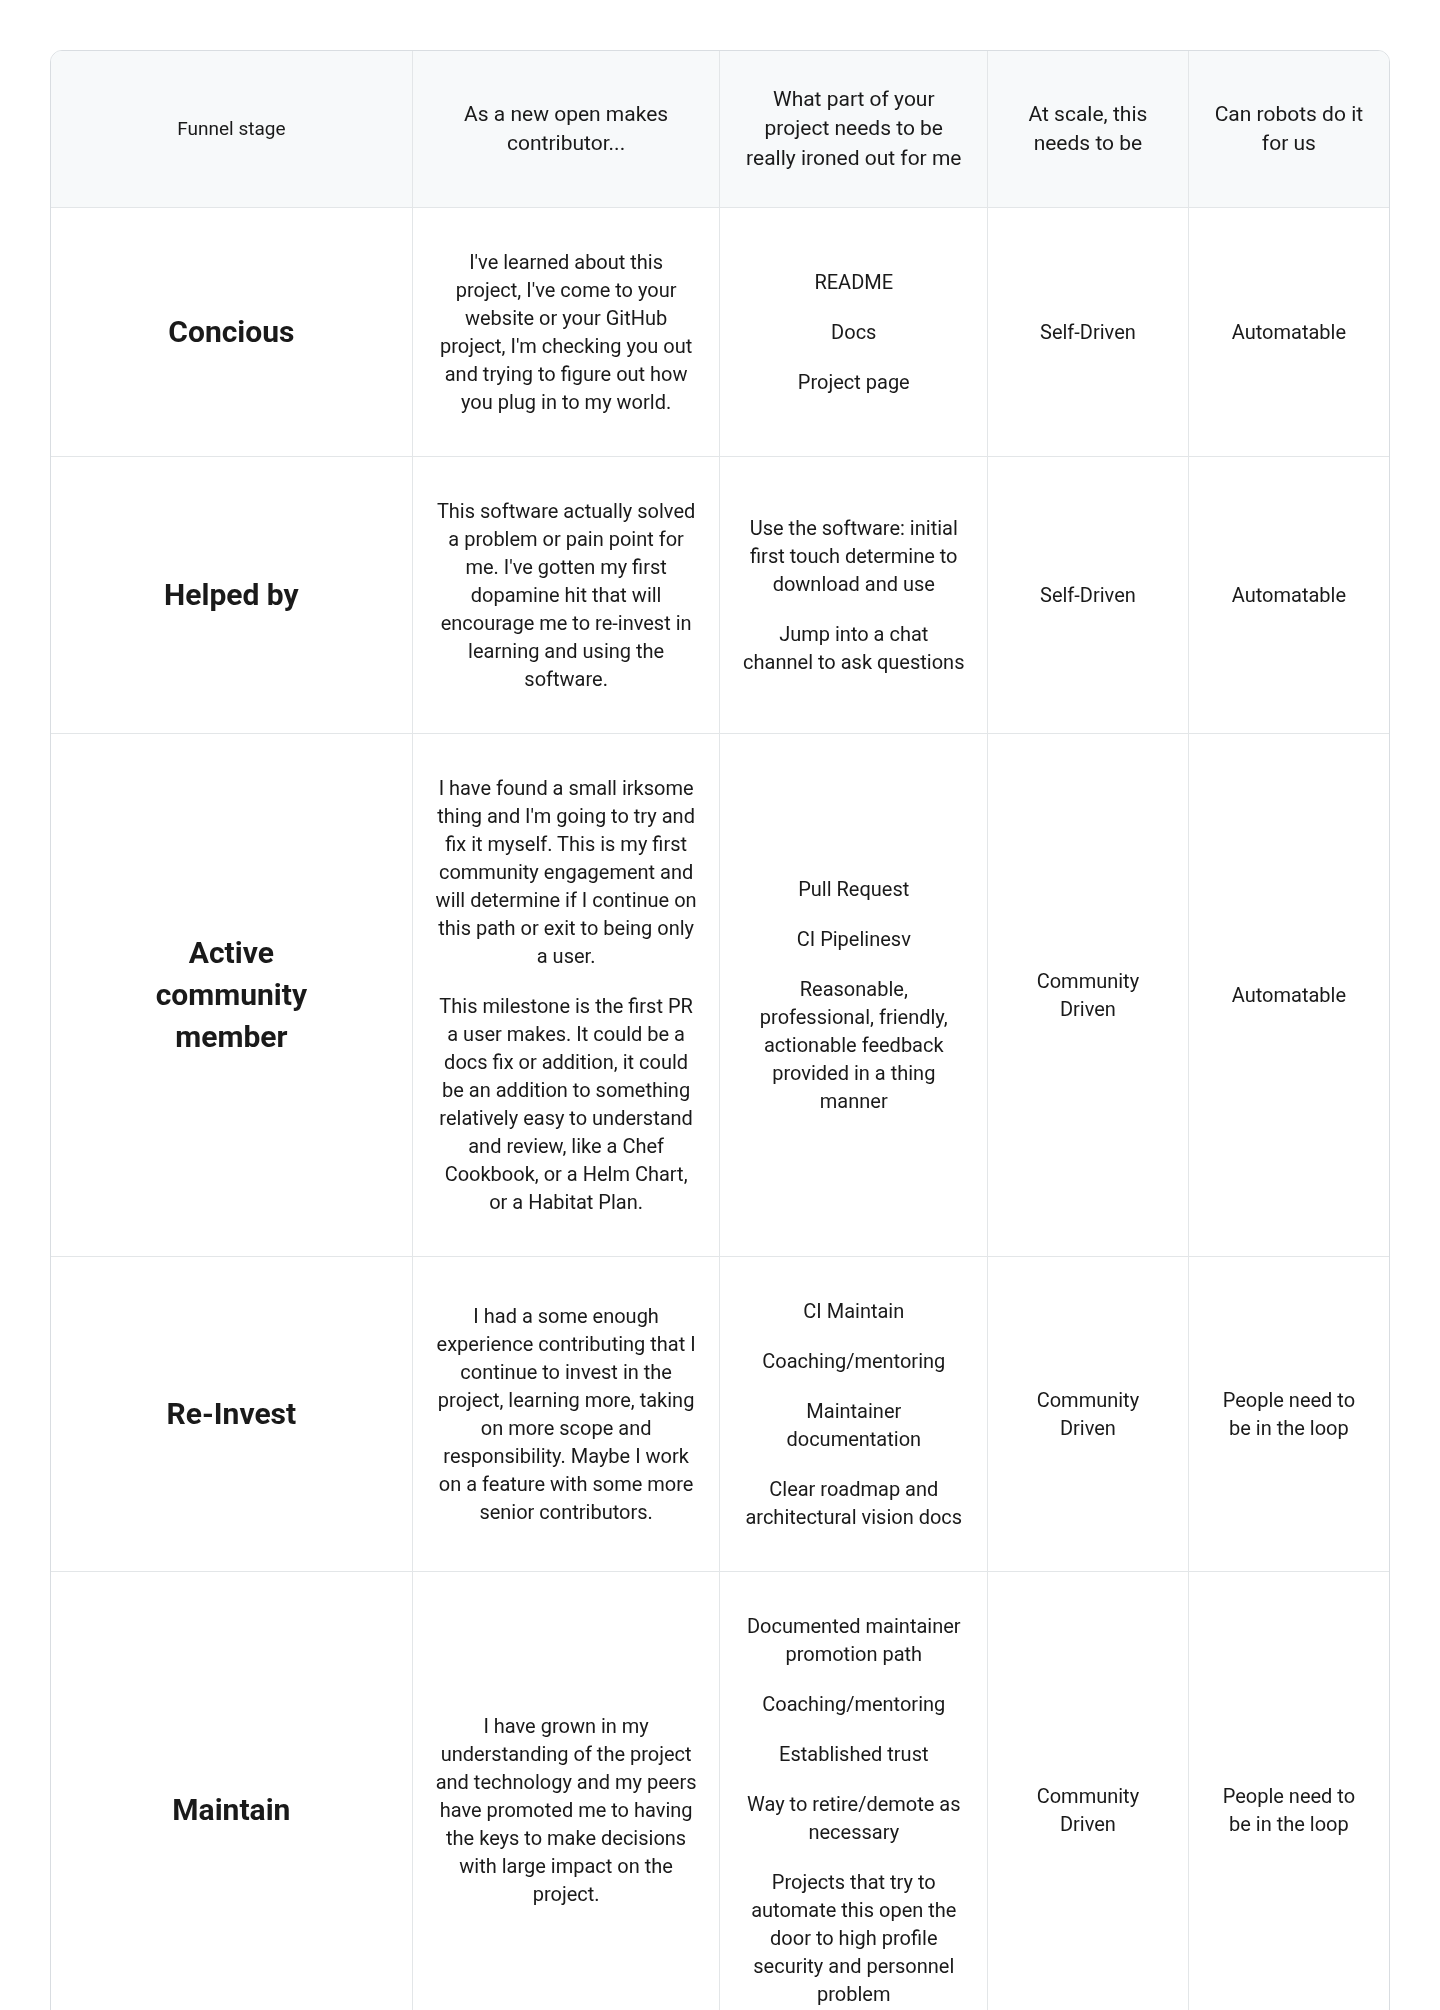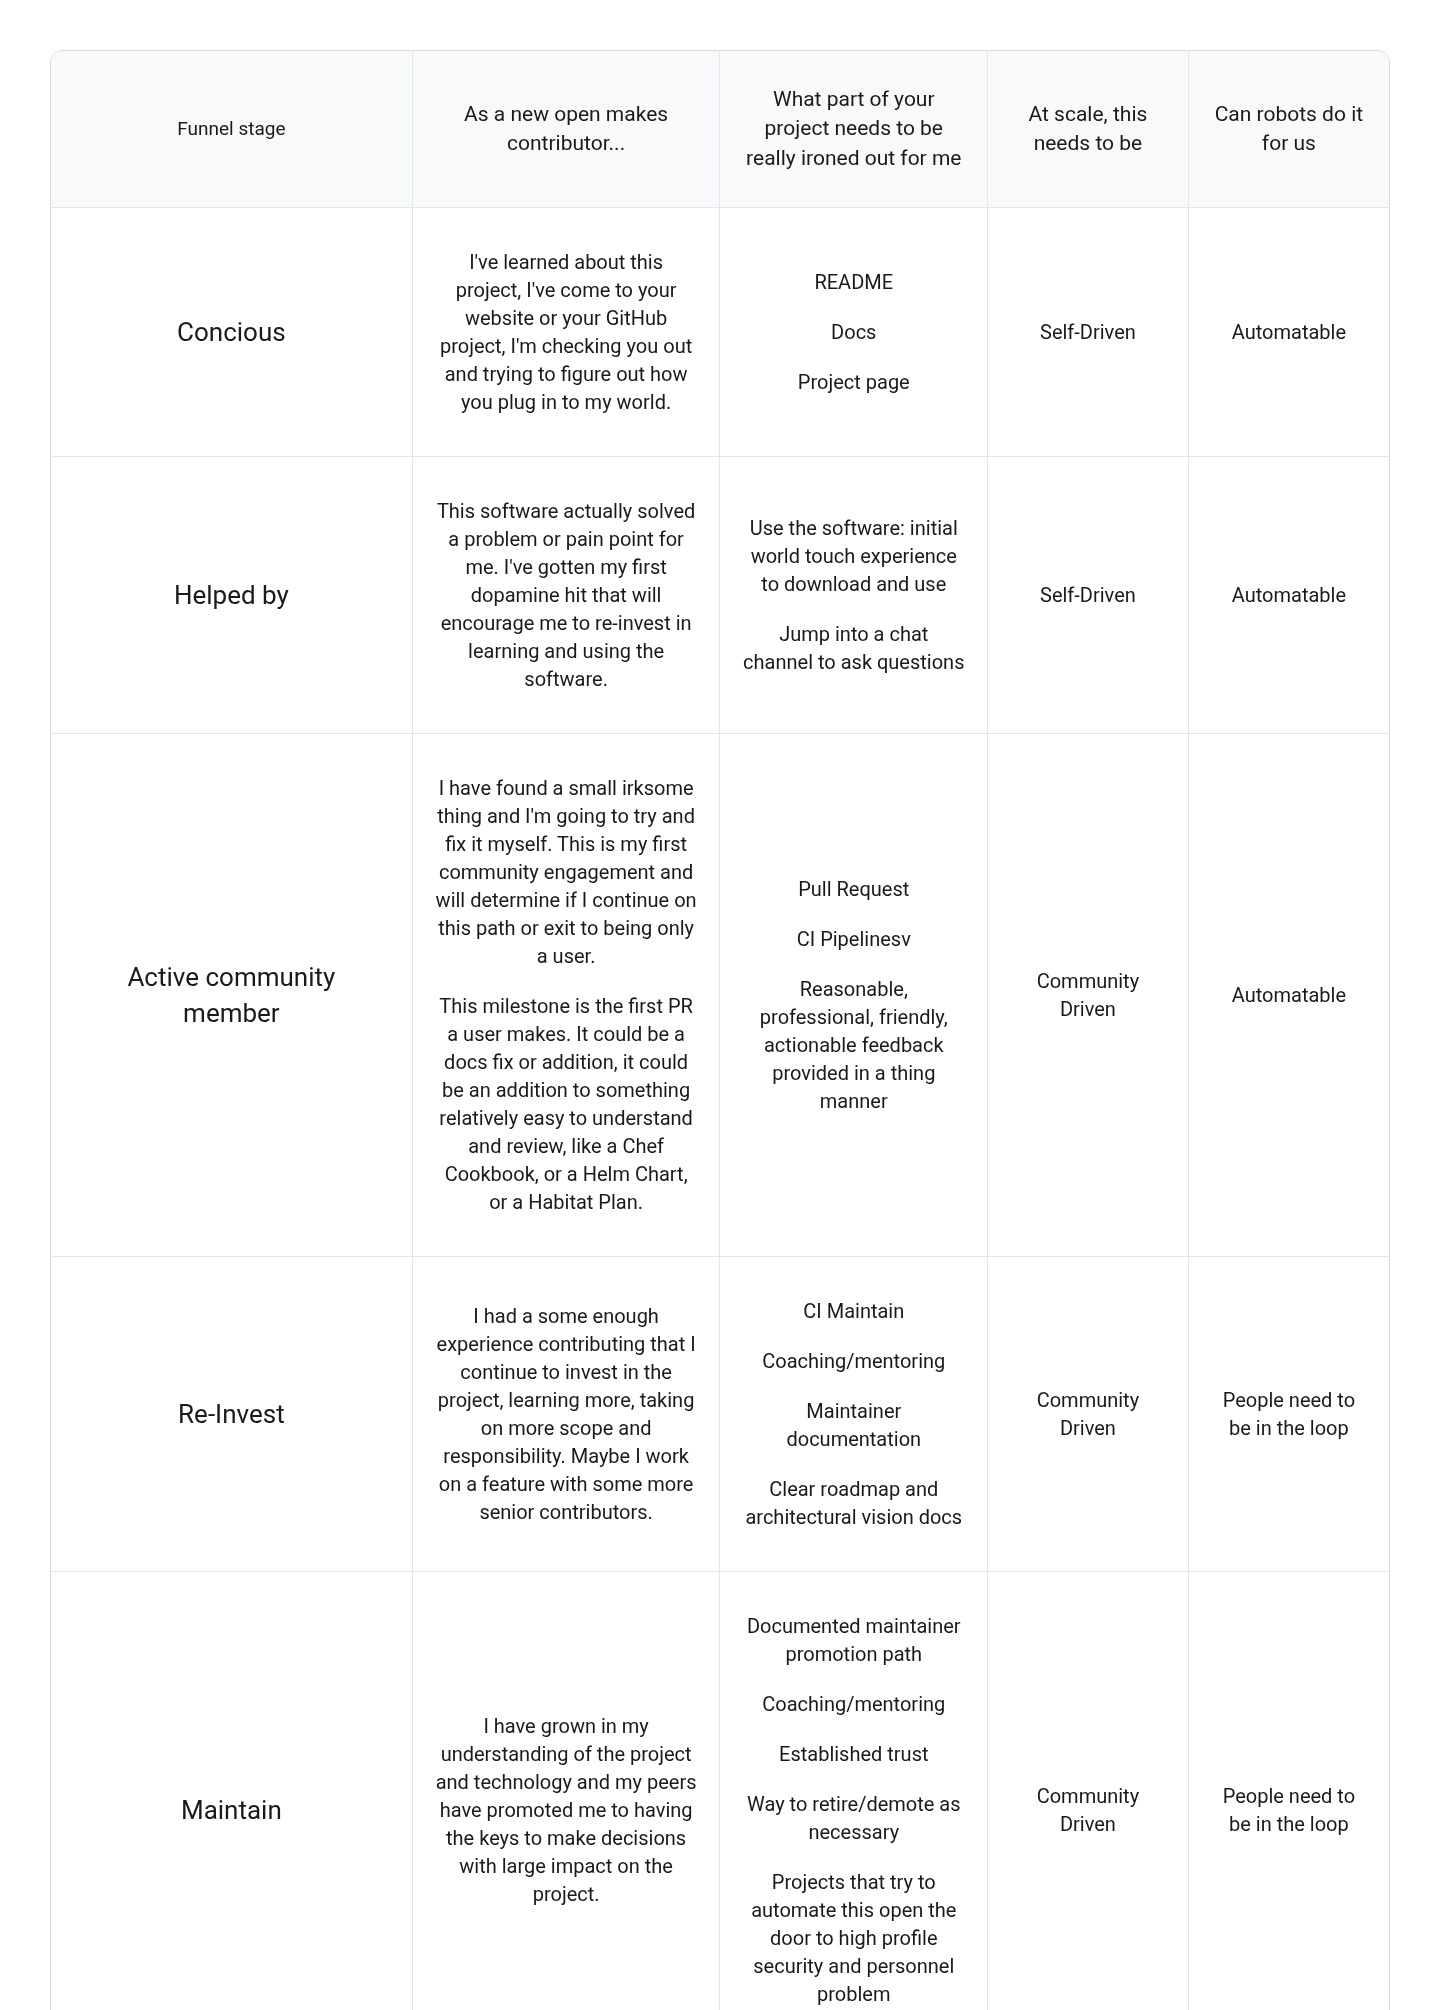--- a/index.html
+++ b/index.html
@@ -41,22 +41,22 @@
   thead th {
     background: #f7f9fa;
     font-weight: 400;
     font-size: 21px;
     padding: 34px 22px;
   }
   thead th:first-child {
     font-size: 19px;
   }
   td.stage {
-    font-size: 26px;
-    font-weight: 400;
+    font-size: 30px;
+    font-weight: 700;
   }
   .block {
     margin: 0 auto;
     max-width: 270px;
   }
   .block p {
     margin: 0 0 22px 0;
   }
   .block p:last-child { margin-bottom: 0; }
   td.stage .block, thead th .block { max-width: 240px; }
@@ -120,21 +120,21 @@
           <td class="stage">
             <div class="block">Helped by</div>
           </td>
           <td>
             <div class="block">
               <p>This software actually solved a problem or pain point for me. I've gotten my first dopamine hit that will encourage me to re-invest in learning and using the software.</p>
             </div>
           </td>
           <td>
             <div class="block">
-              <p>Use the software: initial world touch experience to download and use</p>
+              <p>Use the software: initial first touch determine to download and use</p>
               <p>Jump into a chat channel to ask questions</p>
             </div>
           </td>
           <td>
             <div class="block">Self-Driven</div>
           </td>
           <td>
             <div class="block">Automatable</div>
           </td>
         </tr>

